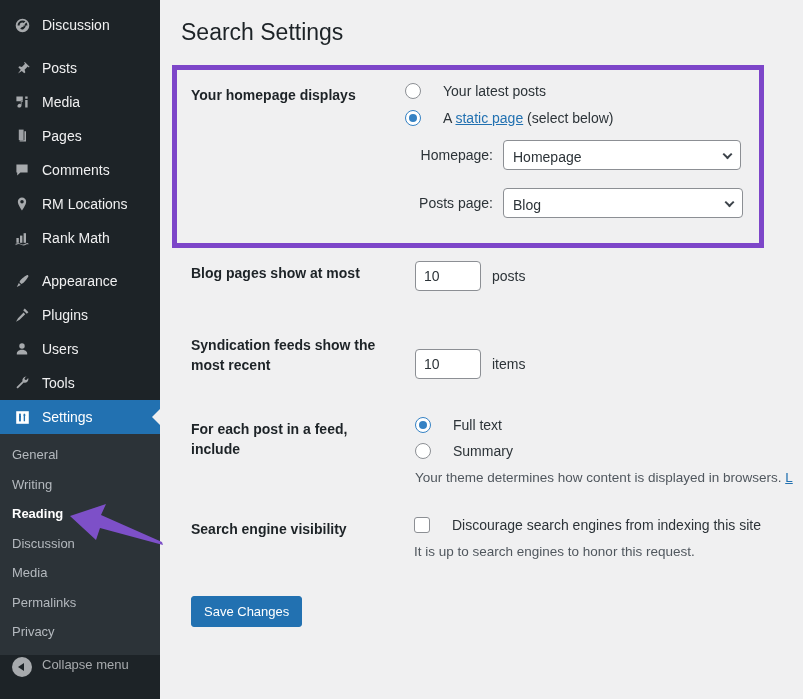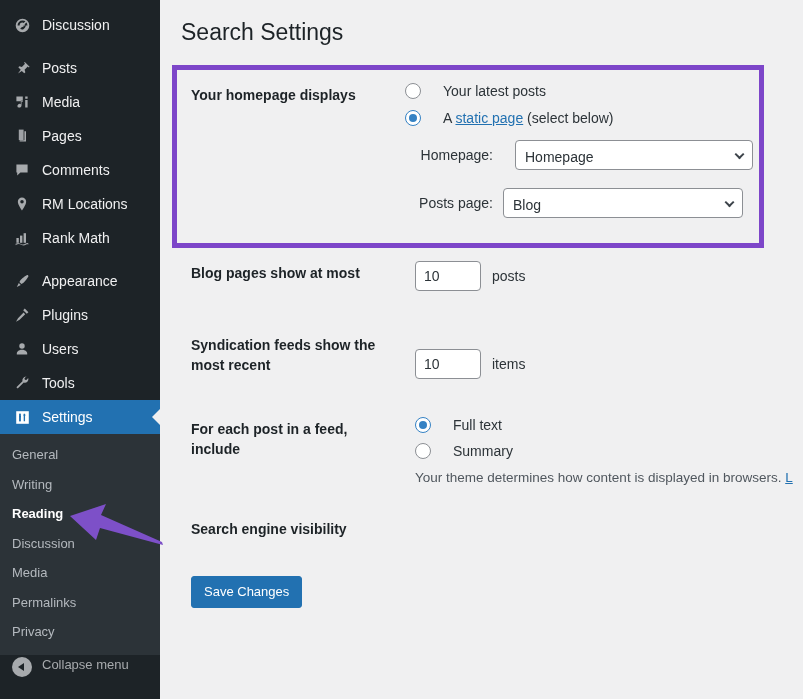--- a/index.html
+++ b/index.html
@@ -427,21 +427,21 @@
           <div class="radio-line">
             <span class="radio"></span>
             <span class="radio-label">Your latest posts</span>
           </div>
 
           <div class="radio-line">
             <span class="radio checked"></span>
             <span class="radio-label"><span>A </span><a href="#">static page</a><span> (select below)</span></span>
           </div>
 
-          <div class="select-row" style="margin-top:14px;gap:12px;">
+          <div class="select-row" style="margin-top:14px;">
             <span class="sel-label" style="width:88px;">Homepage:</span>
             <span class="select-box" style="width:238px;">
               <span>Homepage</span>
               <span class="chev"></span>
             </span>
           </div>
 
           <div class="select-row" style="margin-top:18px;">
             <span class="sel-label" style="width:88px;">Posts page:</span>
             <span class="select-box" style="width:240px;">
@@ -480,20 +480,27 @@
         <div class="radio-line" style="margin-bottom:0;">
           <span class="radio"></span>
           <span class="radio-label">Summary</span>
         </div>
         <div class="help-text"><span>Your theme determines how content is displayed in browsers.</span> <a href="#">L</a></div>
       </div>
     </div>
 
     <div class="form-row" style="margin-top:32px; padding-left:10px;">
       <div class="row-label">Search engine visibility</div>
+      <div class="row-field" style="margin-left:9px;">
+        <div class="radio-line" style="margin-bottom:0; align-items:center;">
+          <span class="checkbox"></span>
+          <span class="radio-label">Discourage search engines from indexing this site</span>
+        </div>
+        <div class="help-text">It is up to search engines to honor this request.</div>
+      </div>
     </div>
 
     <div style="margin-top:37px; padding-left:10px;">
       <button id="save-button">Save Changes</button>
     </div>
 
   </div>
 
   <div id="highlight-box"></div>
 

